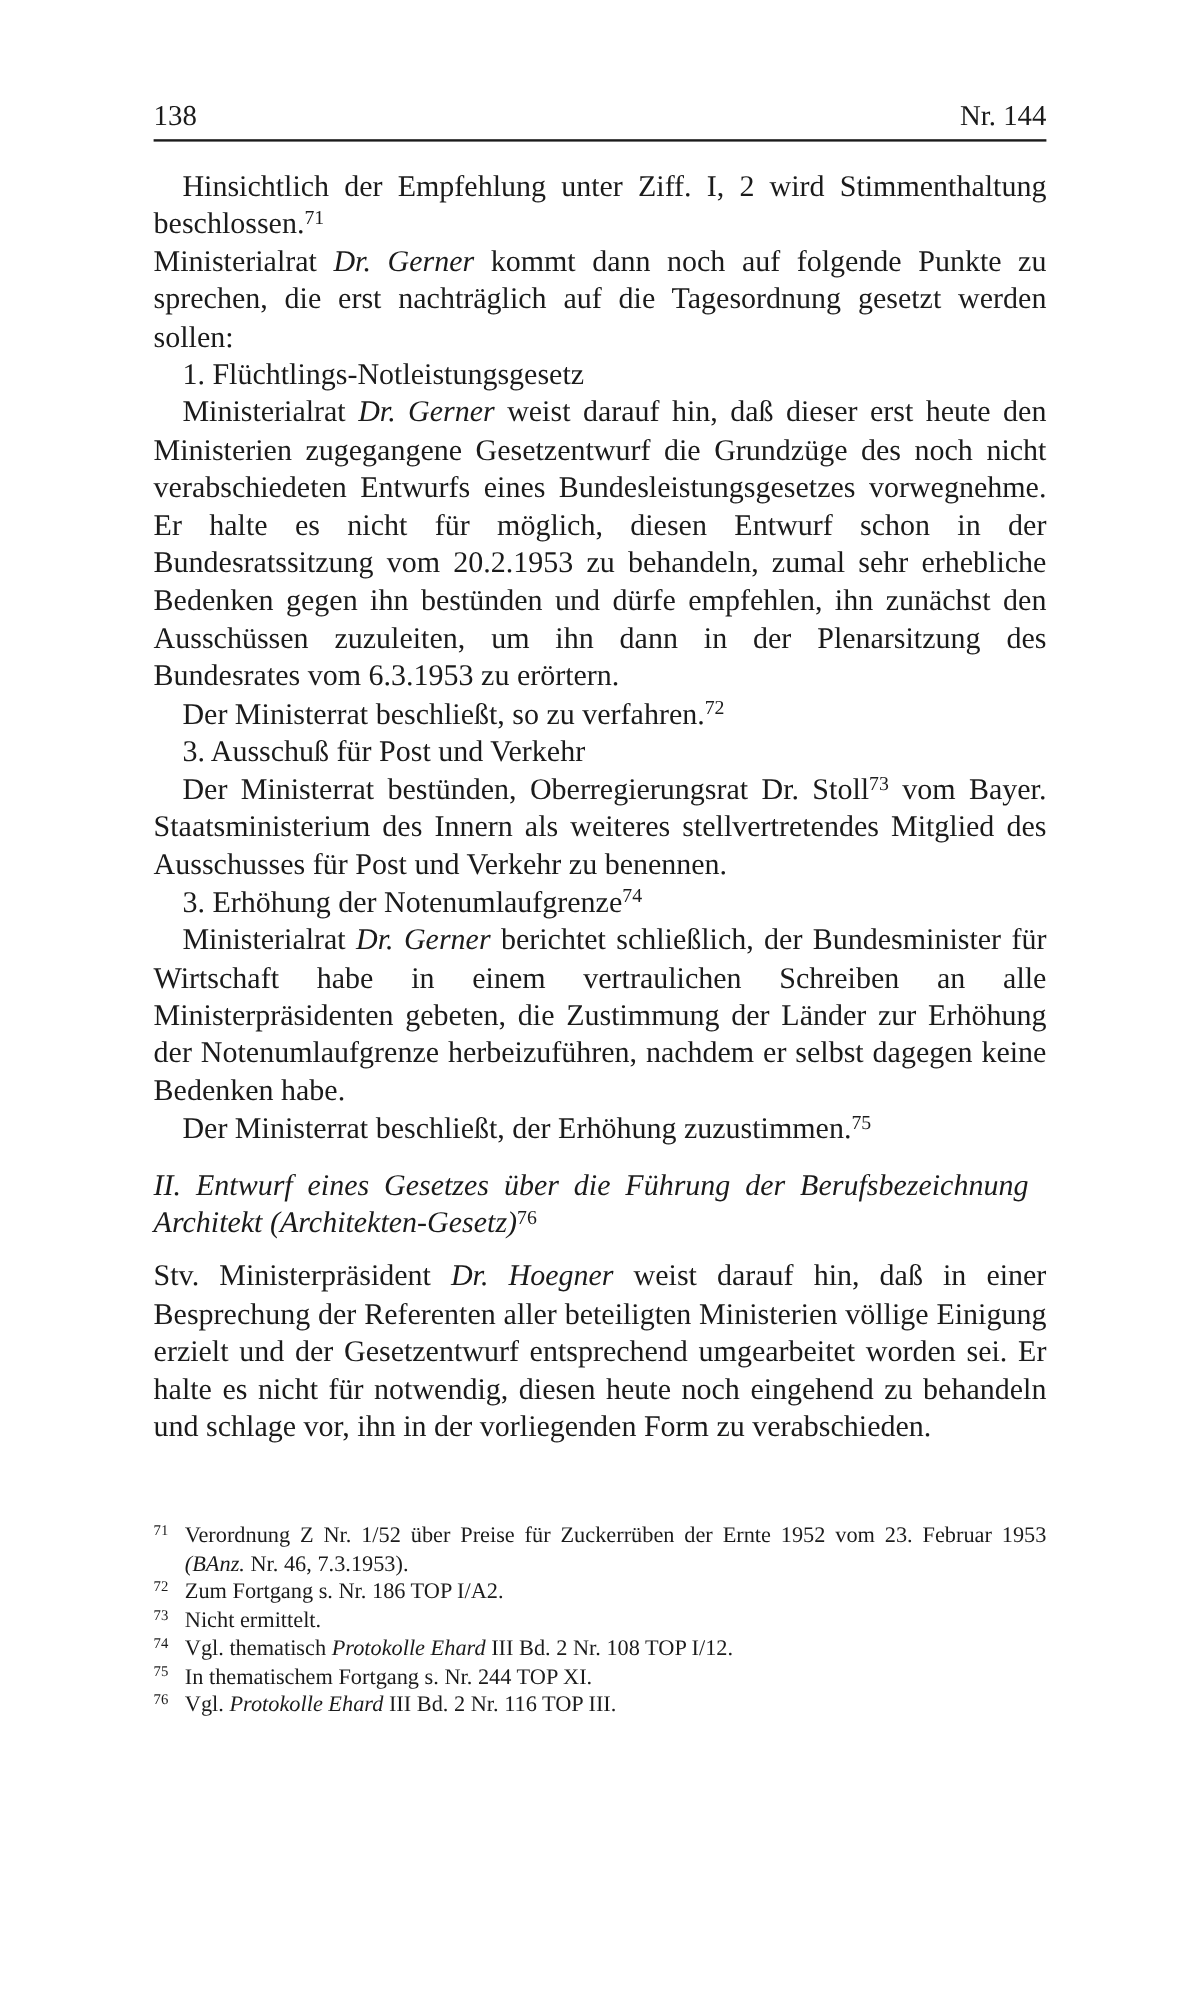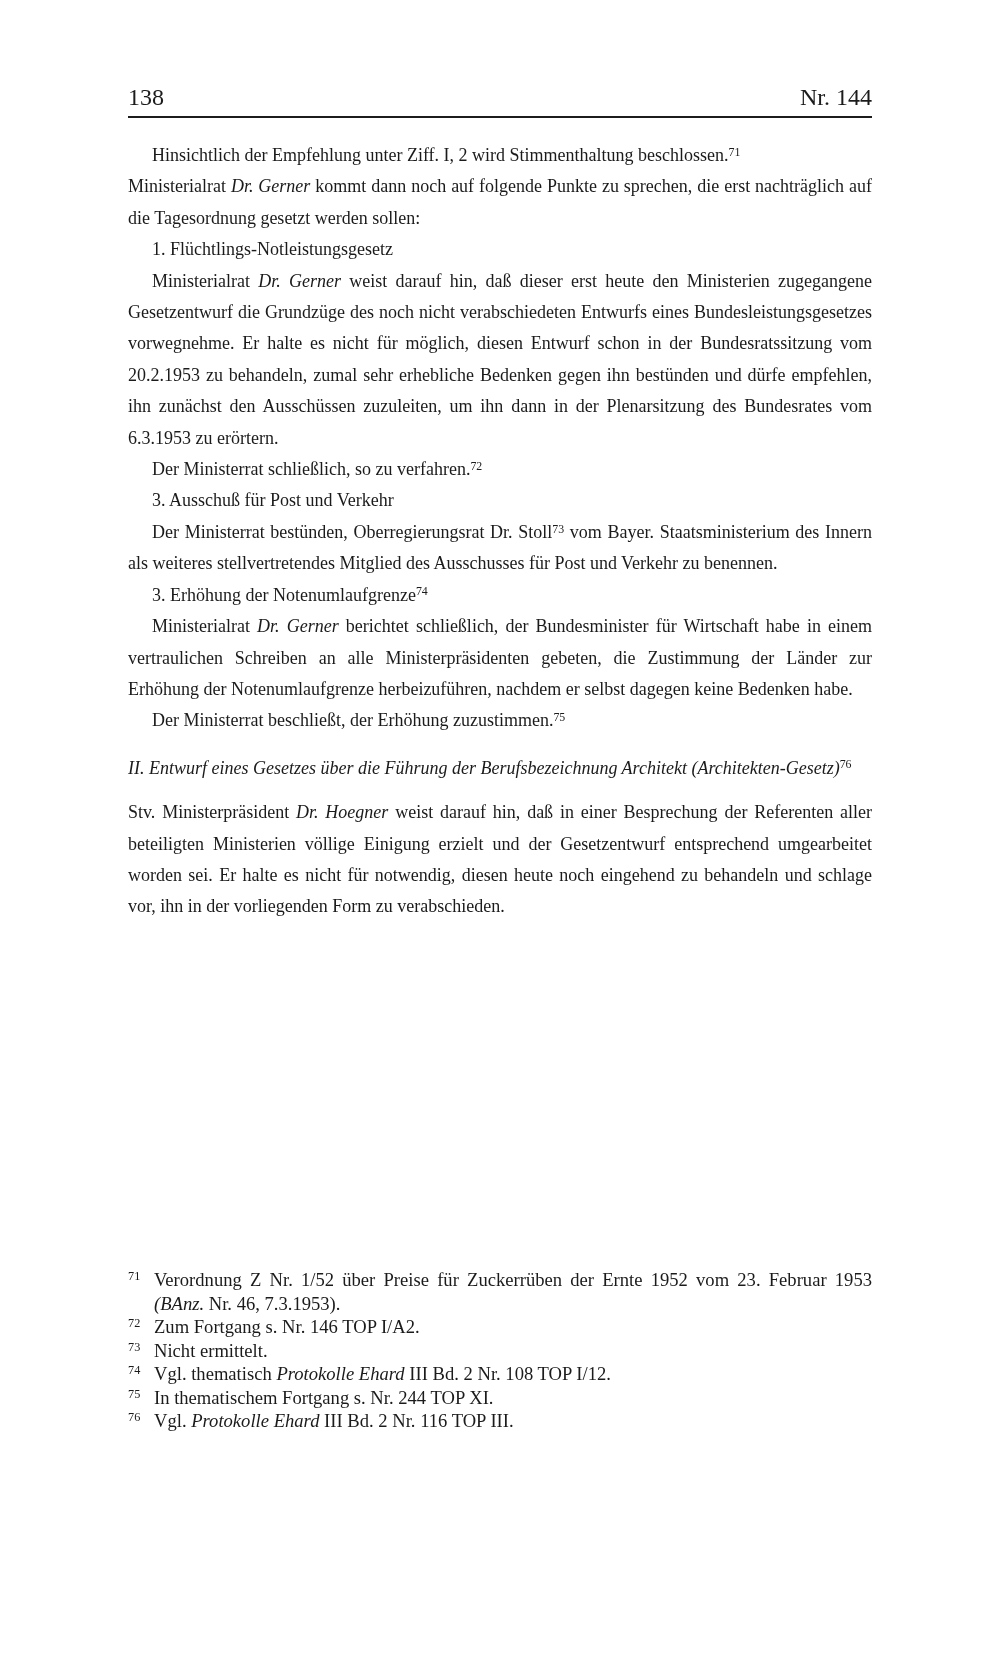--- a/index.html
+++ b/index.html
@@ -31,21 +31,21 @@
     left: 128px;
     right: 128px;
     height: 2px;
     background: #1c1c1c;
   }
   .body-text {
     position: absolute;
     top: 140px;
     left: 128px;
     width: 744px;
-    font-size: 18px;
+    font-size: 25px;
     line-height: 31.4px;
     text-align: justify;
     hyphens: manual;
     -webkit-hyphens: manual;
   }
   .body-text p { margin: 0; }
   p.indent { text-indent: 24px; }
   p.flush  { text-indent: 0; }
   p.heading {
     font-style: italic;
@@ -87,37 +87,37 @@
   <header class="page-header">
     <span class="hdr-left">138</span>
     <span class="hdr-right">Nr. 144</span>
   </header>
   <div class="header-rule"></div>
   <main class="body-text" id="body-text">
       <p class="indent"><span>Hinsichtlich der Empfehlung unter Ziff. I, 2 wird Stimmenthaltung beschlossen.</span><sup>71</sup></p>
       <p class="flush"><span>Ministerialrat </span><i>Dr. Gerner</i><span> kommt dann noch auf folgende Punkte zu sprechen, die erst nachträglich auf die Tagesordnung gesetzt werden sollen:</span></p>
       <p class="indent"><span>1. Flüchtlings-Notleistungsgesetz</span></p>
       <p class="indent"><span>Ministerialrat </span><i>Dr. Gerner</i><span> weist darauf hin, daß dieser erst heute den Minis­terien zugegangene Gesetzentwurf die Grundzüge des noch nicht verabschie­deten Entwurfs eines Bundesleistungsgesetzes vorwegnehme. Er halte es nicht für möglich, diesen Entwurf schon in der Bundesratssitzung vom 20.2.1953 zu behandeln, zumal sehr erhebliche Bedenken gegen ihn bestünden und dürfe empfehlen, ihn zunächst den Ausschüssen zuzuleiten, um ihn dann in der Plenarsitzung des Bundesrates vom 6.3.1953 zu erörtern.</span></p>
-      <p class="indent"><span>Der Ministerrat schließlich, so zu verfahren.</span><sup>72</sup></p>
+      <p class="indent"><span>Der Ministerrat beschließt, so zu verfahren.</span><sup>72</sup></p>
       <p class="indent"><span>3. Ausschuß für Post und Verkehr</span></p>
       <p class="indent"><span>Der Ministerrat bestünden, Oberregierungsrat Dr. Stoll</span><sup>73</sup><span> vom Bayer. Staats­ministerium des Innern als weiteres stellvertretendes Mitglied des Ausschusses für Post und Verkehr zu benennen.</span></p>
       <p class="indent"><span>3. Erhöhung der Notenumlaufgrenze</span><sup>74</sup></p>
       <p class="indent"><span>Ministerialrat </span><i>Dr. Gerner</i><span> berichtet schließlich, der Bundesminister für Wirt­schaft habe in einem vertraulichen Schreiben an alle Ministerpräsidenten gebeten, die Zustimmung der Länder zur Erhöhung der Notenumlaufgrenze herbeizuführen, nachdem er selbst dagegen keine Bedenken habe.</span></p>
       <p class="indent"><span>Der Ministerrat beschließt, der Erhöhung zuzustimmen.</span><sup>75</sup></p>
       <p class="heading"><i>II. Entwurf eines Gesetzes über die Führung der Berufsbezeichnung Architekt (Architekten-Gesetz)</i><sup>76</sup></p>
       <p class="flush"><span>Stv. Ministerpräsident </span><i>Dr. Hoegner</i><span> weist darauf hin, daß in einer Besprechung der Referenten aller beteiligten Ministerien völlige Einigung erzielt und der Gesetzentwurf entsprechend umgearbeitet worden sei. Er halte es nicht für notwendig, diesen heute noch eingehend zu behandeln und schlage vor, ihn in der vorliegenden Form zu verabschieden.</span></p>
     </main>
   <section class="footnotes" id="footnotes">
       <div class="footnote">
         <span class="fn-num"><sup>71</sup></span>
         <span class="fn-text"><span>Verordnung Z Nr. 1/52 über Preise für Zuckerrüben der Ernte 1952 vom 23. Februar 1953 </span><i>(BAnz.</i><span> Nr. 46, 7.3.1953).</span></span>
       </div>
       <div class="footnote">
         <span class="fn-num"><sup>72</sup></span>
-        <span class="fn-text"><span>Zum Fortgang s. Nr. 146 TOP I/A2.</span></span>
+        <span class="fn-text"><span>Zum Fortgang s. Nr. 186 TOP I/A2.</span></span>
       </div>
       <div class="footnote">
         <span class="fn-num"><sup>73</sup></span>
         <span class="fn-text"><span>Nicht ermittelt.</span></span>
       </div>
       <div class="footnote">
         <span class="fn-num"><sup>74</sup></span>
         <span class="fn-text"><span>Vgl. thematisch </span><i>Protokolle Ehard</i><span> III Bd. 2 Nr. 108 TOP I/12.</span></span>
       </div>
       <div class="footnote">

